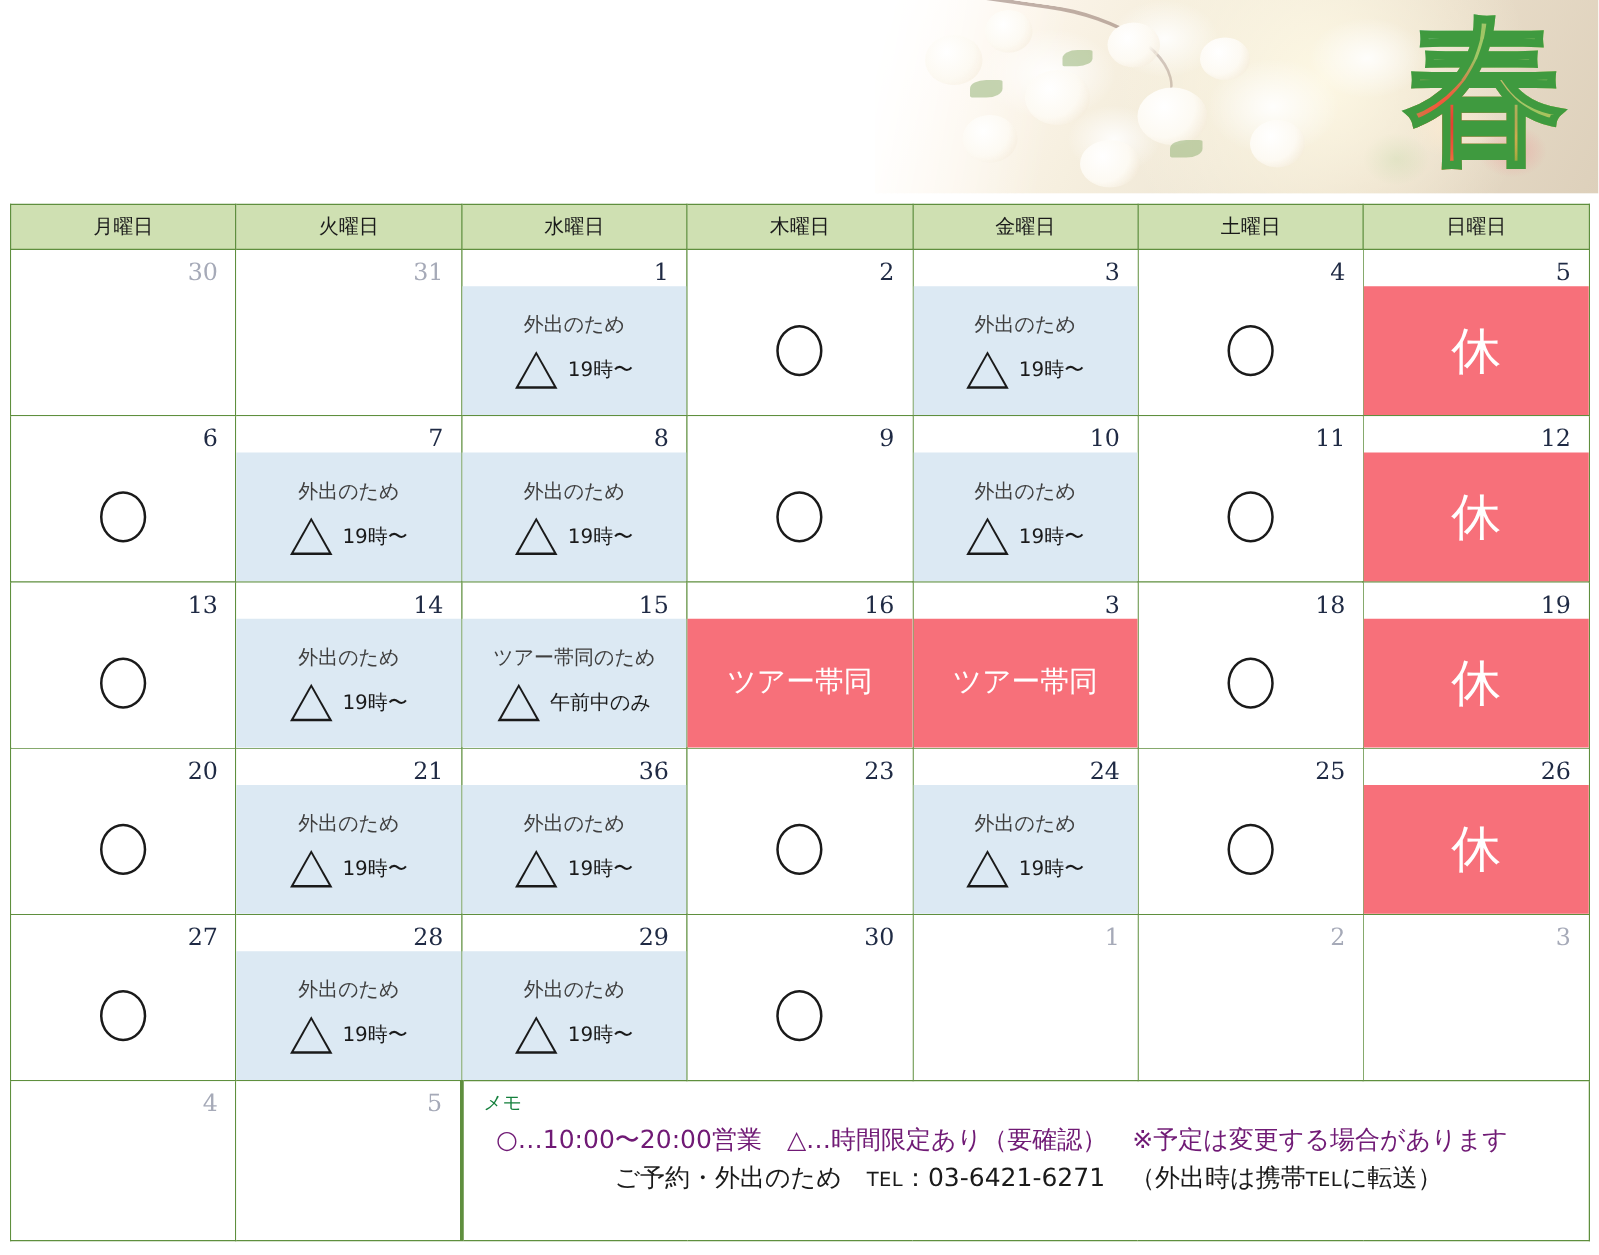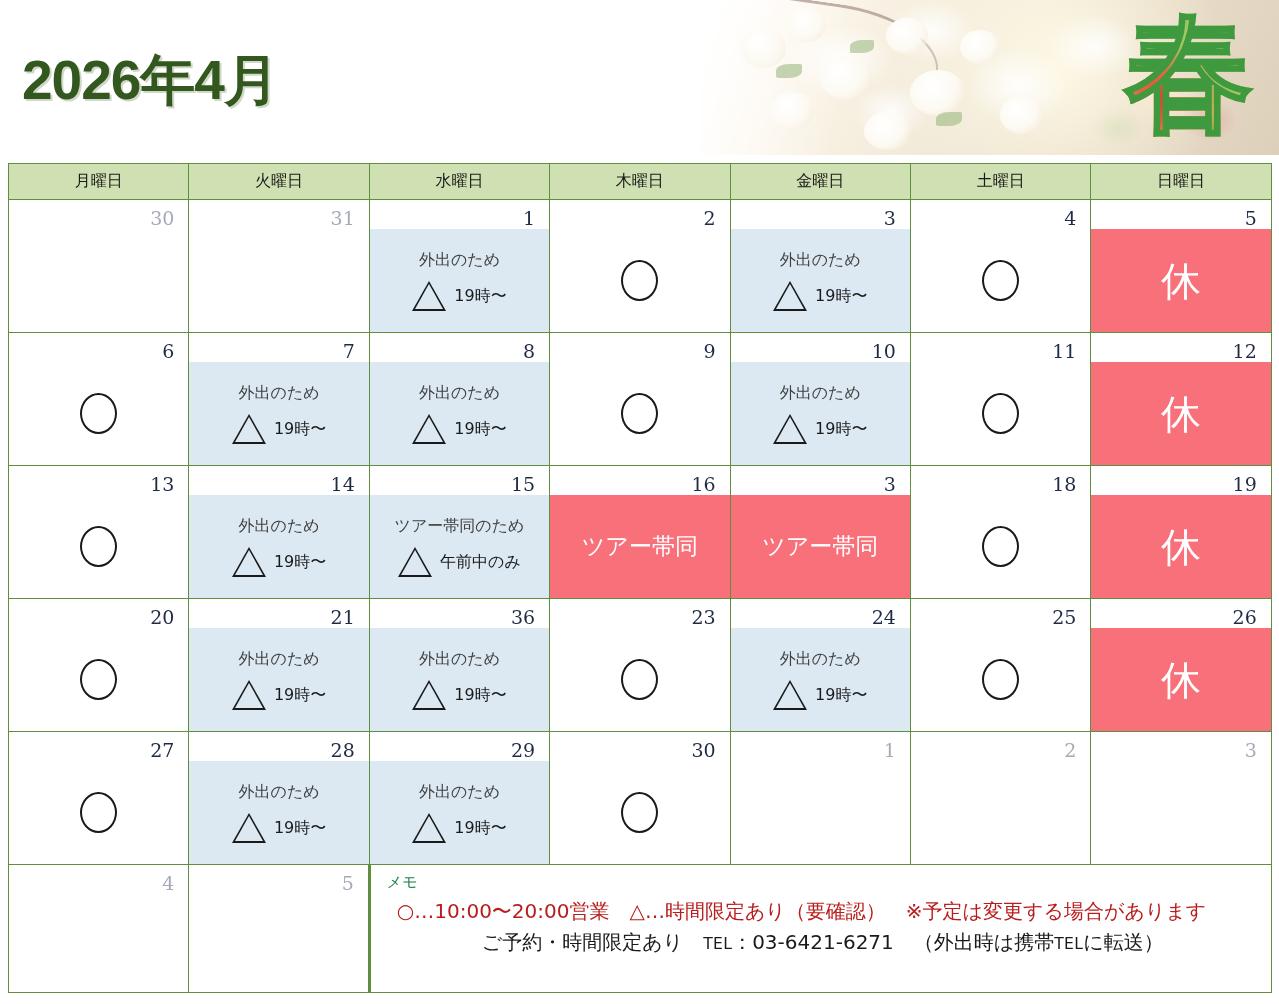--- a/index.html
+++ b/index.html
@@ -216,21 +216,21 @@
     height: 128px;
   }
   .memo-label {
     font-size: 15px;
     color: #15803d;
     margin-bottom: 6px;
     font-family: "DejaVu Sans", "Liberation Sans", sans-serif;
   }
   .memo-l1 {
     font-size: 20px;
-    color: #b91c1c;
+    color: #701a75;
     text-align: left;
     padding-left: 10px;
     margin-bottom: 4px;
     font-family: "DejaVu Sans", "Liberation Sans", sans-serif;
     white-space: nowrap;
   }
   .memo-l2 {
     font-size: 20px;
     color: #1a1a1a;
     text-align: center;
@@ -255,21 +255,20 @@
     <div class="banner-blossom" style="left:210px; top:70px;  width:56px; height:46px;"></div>
     <div class="banner-blossom" style="left:260px; top:30px;  width:40px; height:34px;"></div>
     <div class="banner-blossom" style="left:164px; top:112px; width:48px; height:38px;"></div>
     <div class="banner-blossom" style="left:300px; top:96px;  width:44px; height:38px;"></div>
     <div class="banner-leaf" style="left:76px;  top:64px;  width:26px; height:14px;"></div>
     <div class="banner-leaf" style="left:150px; top:40px;  width:24px; height:13px;"></div>
     <div class="banner-leaf" style="left:236px; top:112px; width:26px; height:14px;"></div>
     <div class="kanji-haru">春</div>
   </div>
 
-  <div class="cal-title">2026年4月</div>
 
   <div class="cal-wrap">
     <table class="cal">
       <colgroup>
         <col>
           <col>
           <col>
           <col>
           <col>
           <col>
@@ -545,20 +544,20 @@
         <tr id="footer-row">
             <td class="day" style="height: 128px;">
               <span class="daynum muted">4</span>
             </td>
             <td class="day" style="height: 128px;">
               <span class="daynum muted">5</span>
             </td>
             <td class="memo" colspan="5">
               <div class="memo-label">メモ</div>
               <div class="memo-l1">○…10:00〜20:00営業　△…時間限定あり（要確認）　※予定は変更する場合があります</div>
-              <div class="memo-l2"><span>ご予約・時間限定あり　</span><span class="smallcap">TEL</span><span>：03-6421-6271　（外出時は携帯</span><span class="smallcap">TEL</span><span>に転送）</span></div>
+              <div class="memo-l2"><span>ご予約・外出のため　</span><span class="smallcap">TEL</span><span>：03-6421-6271　（外出時は携帯</span><span class="smallcap">TEL</span><span>に転送）</span></div>
             </td>
           </tr>
       </tfoot>
     </table>
   </div>
 
 </div>
 
 </body></html>

